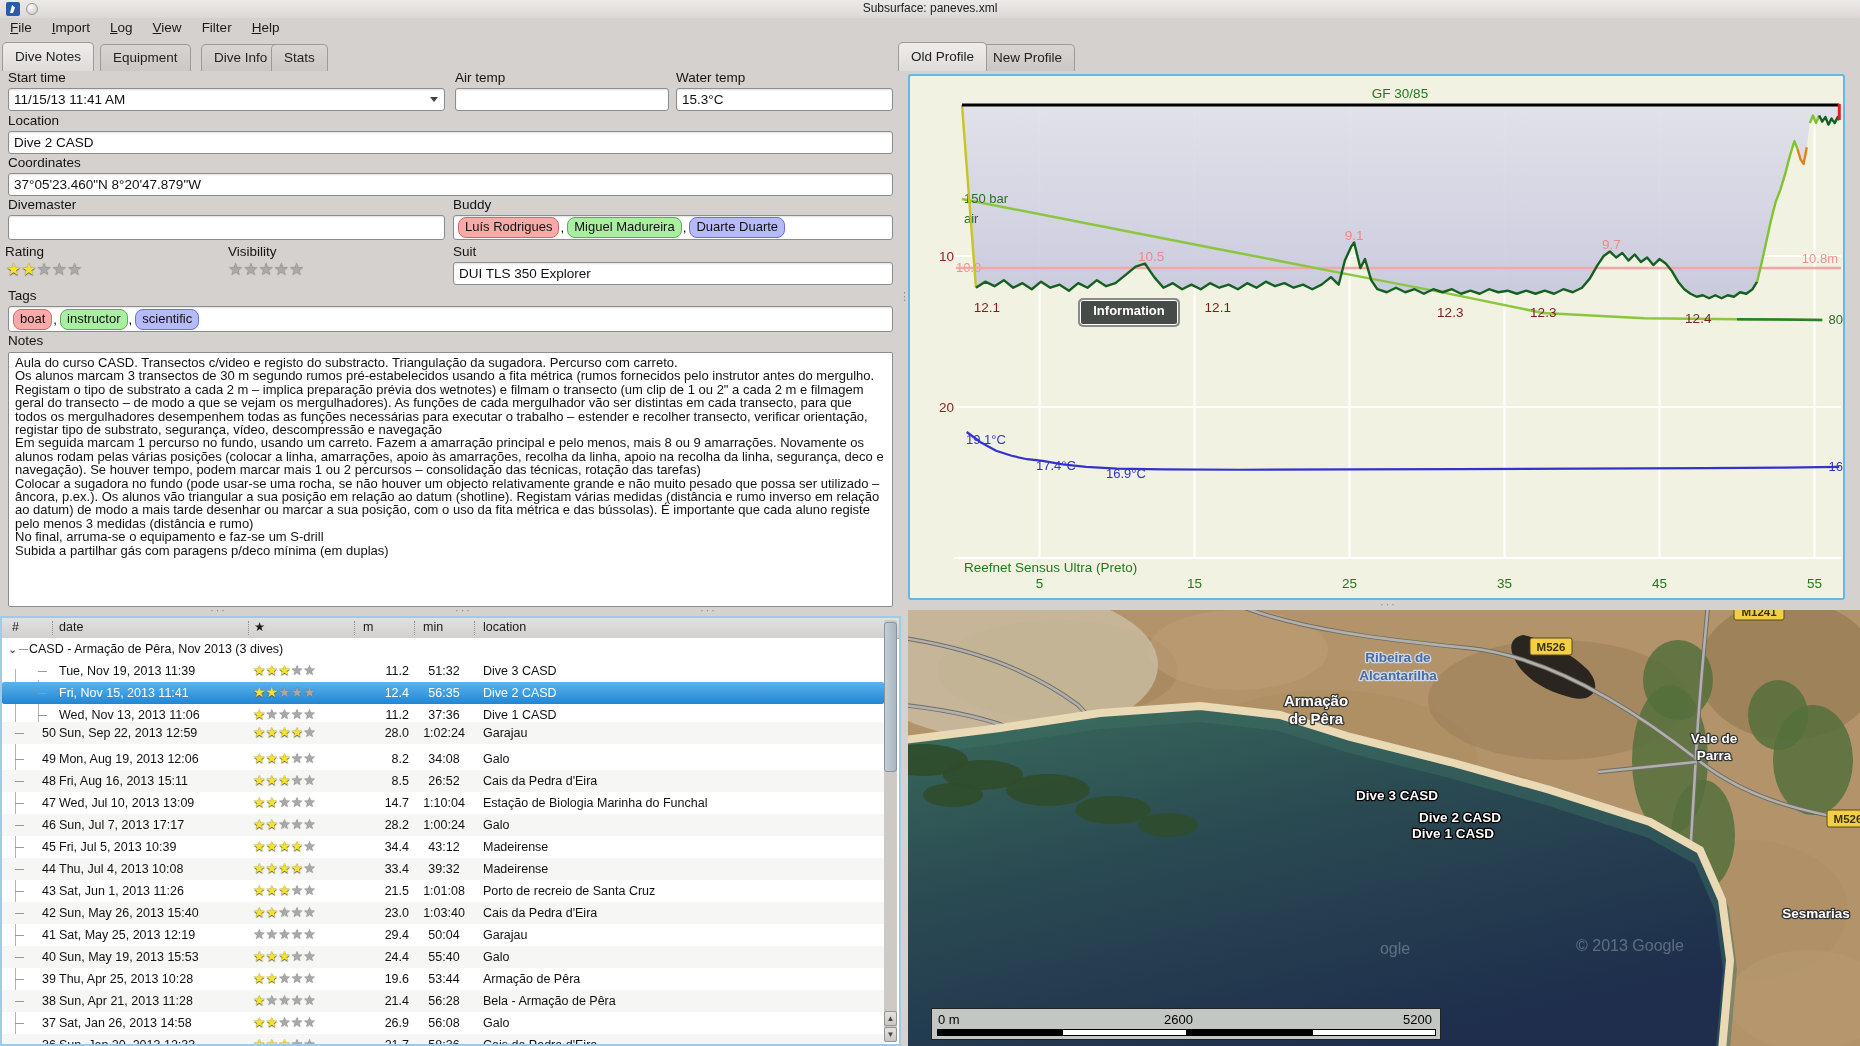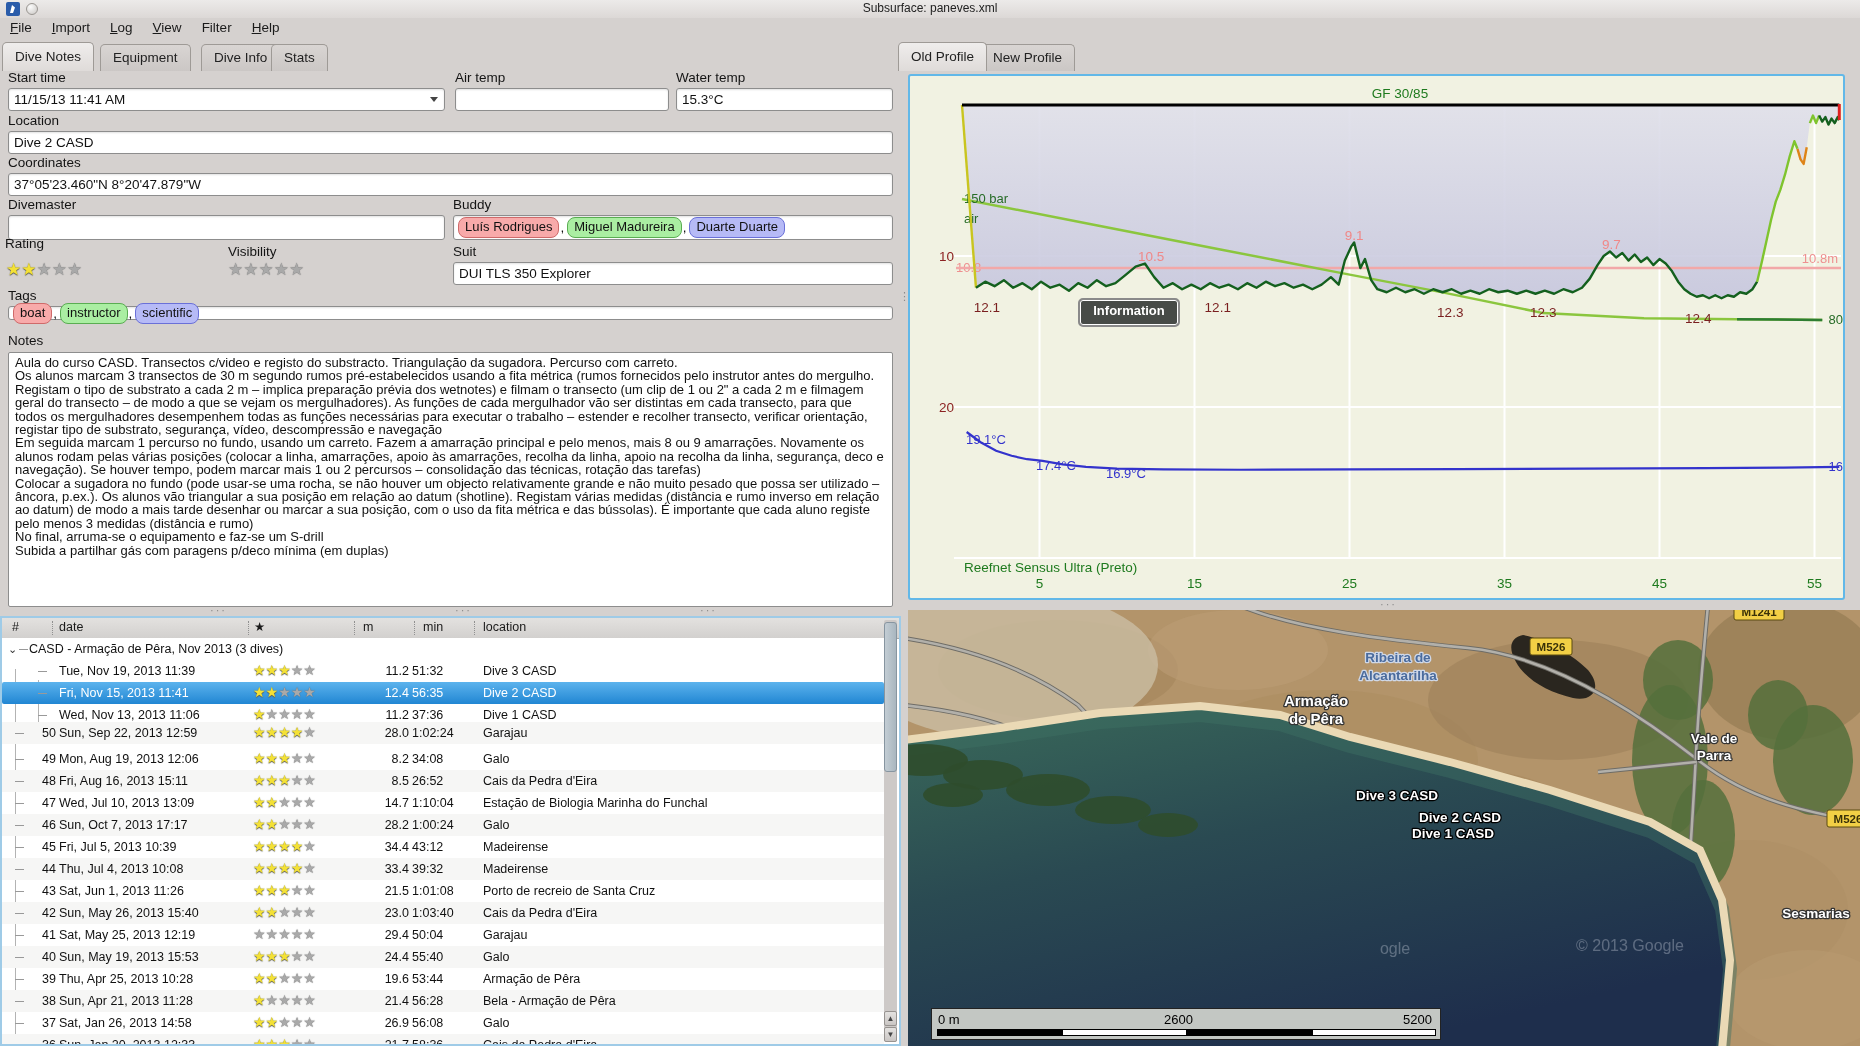--- a/index.html
+++ b/index.html
@@ -52,21 +52,21 @@
   #dl-rows{position:absolute;left:0;top:20px;right:15px;bottom:0;}
   .row{position:absolute;left:0;right:0;height:22px;font-size:12.5px;line-height:22px;color:#111;}
   .row.alt{background:#f6f6f5;}
   .row.selected{background:linear-gradient(#5cb3ed,#2186d3);color:#fff;border-radius:2px;}
   .rcell{position:absolute;top:0;white-space:nowrap;}
   .c-num{left:20px;width:34px;text-align:right;}
   .c-date{left:57px;}
   .c-stars{left:251px;letter-spacing:0px;}
   .c-stars .star{font-size:14px;}
   .c-depth{left:352px;width:55px;text-align:right;}
-  .c-dur{left:410px;width:64px;text-align:left;}
+  .c-dur{left:410px;width:64px;text-align:center;}
   .c-loc{left:481px;}
   .dash{position:absolute;top:11px;height:1px;background:#999;}
   .treeline{position:absolute;width:1px;background:#b3b3b3;}
   .trip-arrow{position:absolute;left:6px;top:0;font-size:11px;color:#333;}
   .c-trip{left:27px;}
   
   #dl-scroll{position:absolute;right:2px;top:2px;width:13px;bottom:2px;background:#cdc9c7;border-radius:2px;}
   #dl-thumb{position:absolute;left:0px;top:2px;width:13px;height:150px;background:linear-gradient(90deg,#c3cdd4,#a9b6bf);
     border:1px solid #8795a0;border-radius:3px;box-sizing:border-box;}
   .sb-btn{position:absolute;left:0;width:13px;height:15px;background:linear-gradient(#e4e2e0,#cac6c4);
@@ -127,29 +127,29 @@
     <input class="inp" style="left: 8px; top: 215px; width: 437px; height: 25px;" value="">
     <span class="lbl" style="left:453px;top:197px">Buddy</span>
     <div class="inp chipfield" style="left:453px;top:215px;width:440px;height:25px" id="buddy-field">
         <span class="chip c-red">Luís Rodrigues</span>
         <span class="chip-sep">,</span>
         <span class="chip c-green">Miguel Madureira</span>
         <span class="chip-sep">,</span>
         <span class="chip c-blue">Duarte Duarte</span>
       </div>
 
-    <span class="lbl" style="left:5px;top:236px">Rating</span>
+    <span class="lbl" style="left:5px;top:244px">Rating</span>
     <div class="abs" style="left:6px;top:260px" id="rating-stars"><span class="star on">★</span><span class="star on">★</span><span class="star off">★</span><span class="star off">★</span><span class="star off">★</span></div>
     <span class="lbl" style="left:228px;top:244px">Visibility</span>
     <div class="abs" style="left:228px;top:260px" id="visibility-stars"><span class="star off">★</span><span class="star off">★</span><span class="star off">★</span><span class="star off">★</span><span class="star off">★</span></div>
     <span class="lbl" style="left:453px;top:244px">Suit</span>
     <input class="inp" style="left: 453px; top: 262px; width: 440px;" value="DUI TLS 350 Explorer">
 
     <span class="lbl" style="left:8px;top:288px">Tags</span>
-    <div class="inp chipfield" style="left:8px;top:306px;width:885px;height:14px" id="tags-field">
+    <div class="inp chipfield" style="left:8px;top:306px;width:885px;height:26px" id="tags-field">
         <span class="chip c-red">boat</span>
         <span class="chip-sep">,</span>
         <span class="chip c-green">instructor</span>
         <span class="chip-sep">,</span>
         <span class="chip c-blue">scientific</span>
       </div>
 
     <span class="lbl" style="left:8px;top:333px">Notes</span>
     <div id="notesbox">Aula do curso CASD. Transectos c/video e registo do substracto. Triangulação da sugadora. Percurso com carreto.
 Os alunos marcam 3 transectos de 30 m segundo rumos pré-estabelecidos usando a fita métrica (rumos fornecidos pelo instrutor antes do mergulho. Registam o tipo de substrato a cada 2 m – implica preparação prévia dos wetnotes) e filmam o transecto (um clip de 1 ou 2" a cada 2 m e filmagem geral do transecto – de modo a que se vejam os mergulhadores). As funções de cada mergulhador vão ser distintas em cada transecto, para que todos os mergulhadores desempenhem todas as funções necessárias para executar o trabalho – estender e recolher transecto, verificar orientação, registar tipo de substrato, segurança, vídeo, descompressão e navegação
@@ -243,21 +243,21 @@
           <span class="rcell c-num">47</span>
           <span class="rcell c-date">Wed, Jul 10, 2013 13:09</span>
           <span class="rcell c-stars"><span class="star on" style="font-size: 14px;">★</span><span class="star on" style="font-size: 14px;">★</span><span class="star off" style="font-size: 14px;">★</span><span class="star off" style="font-size: 14px;">★</span><span class="star off" style="font-size: 14px;">★</span></span>
           <span class="rcell c-depth">14.7</span>
           <span class="rcell c-dur">1:10:04</span>
           <span class="rcell c-loc">Estação de Biologia Marinha do Funchal</span>
         </div>
         <div class="row alt" style="top: 176px;">
           <span class="dash" style="left: 13px; width: 9px;"></span>
           <span class="rcell c-num">46</span>
-          <span class="rcell c-date">Sun, Oct 7, 2013 17:17</span>
+          <span class="rcell c-date">Sun, Jul 7, 2013 17:17</span>
           <span class="rcell c-stars"><span class="star on" style="font-size: 14px;">★</span><span class="star on" style="font-size: 14px;">★</span><span class="star off" style="font-size: 14px;">★</span><span class="star off" style="font-size: 14px;">★</span><span class="star off" style="font-size: 14px;">★</span></span>
           <span class="rcell c-depth">28.2</span>
           <span class="rcell c-dur">1:00:24</span>
           <span class="rcell c-loc">Galo</span>
         </div>
         <div class="row " style="top: 198px;">
           <span class="dash" style="left: 13px; width: 9px;"></span>
           <span class="rcell c-num">45</span>
           <span class="rcell c-date">Fri, Jul 5, 2013 10:39</span>
           <span class="rcell c-stars"><span class="star on" style="font-size: 14px;">★</span><span class="star on" style="font-size: 14px;">★</span><span class="star on" style="font-size: 14px;">★</span><span class="star on" style="font-size: 14px;">★</span><span class="star off" style="font-size: 14px;">★</span></span>

